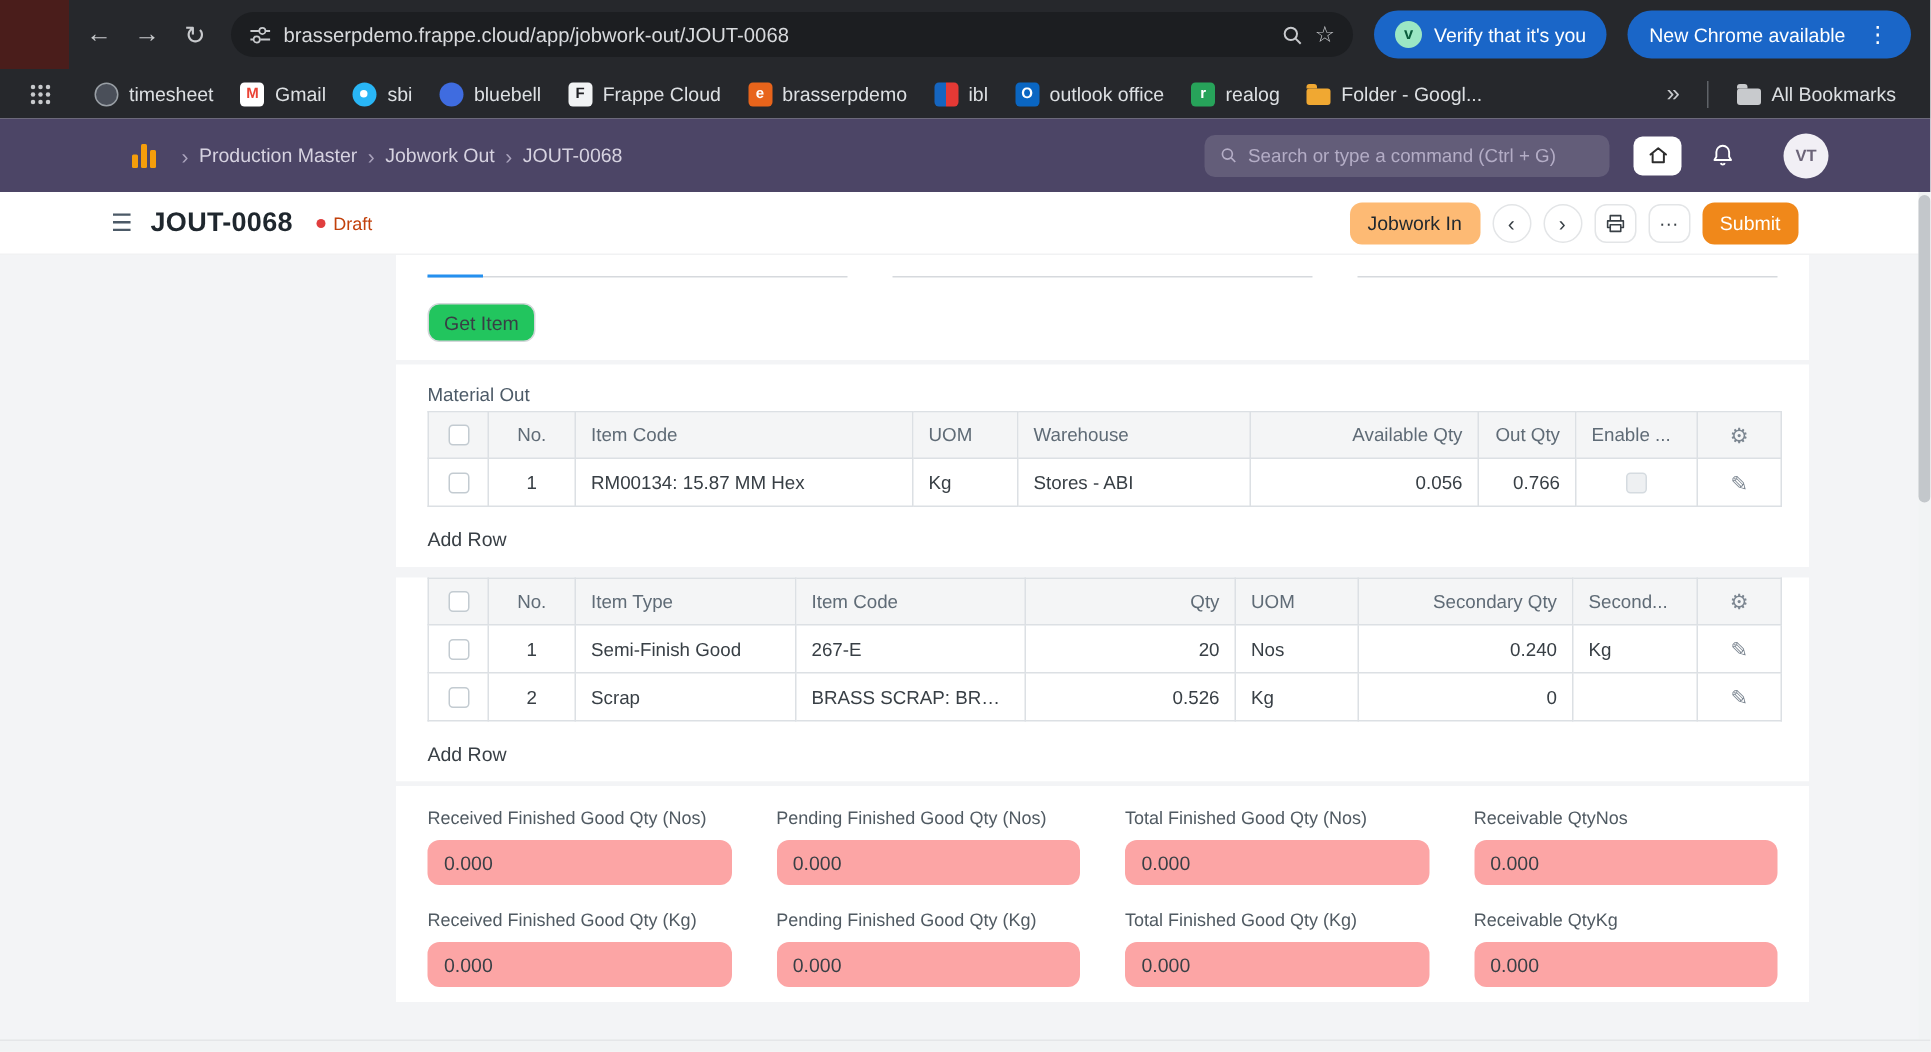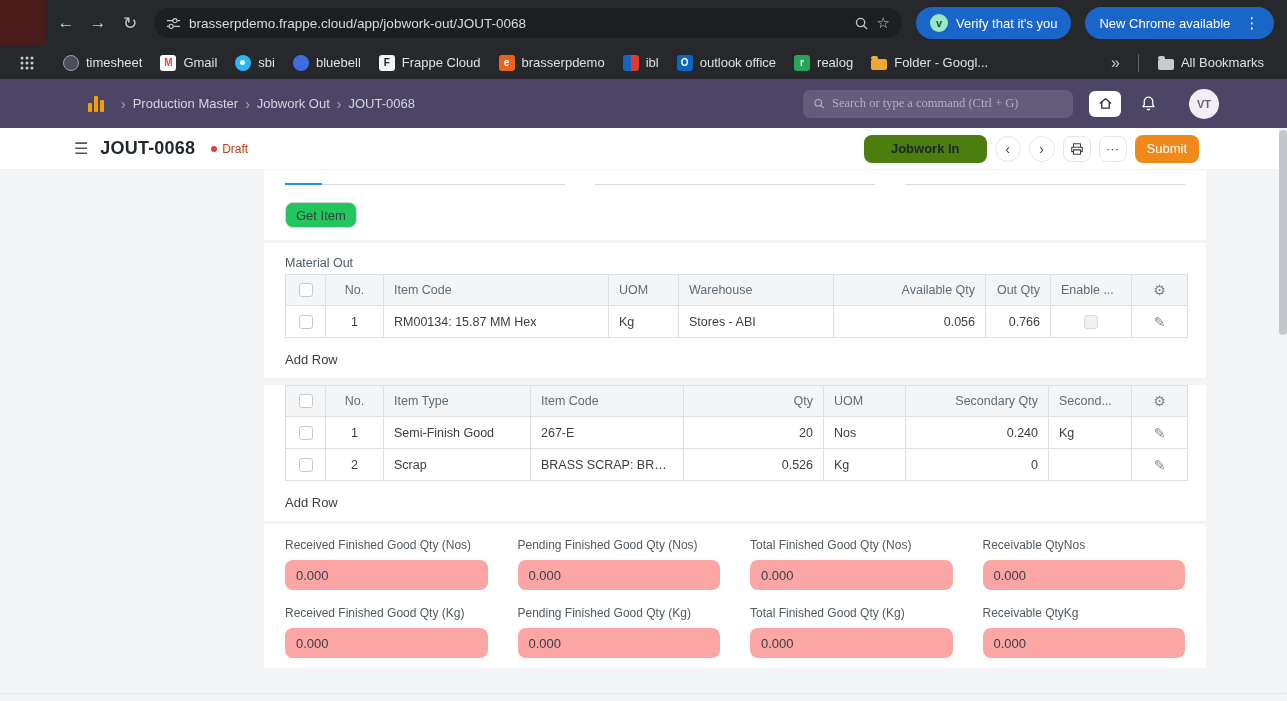--- a/index.html
+++ b/index.html
@@ -39,36 +39,36 @@
   .bm-sep{width:1px;height:18px;background:#5f6368}
 
   
   .app-navbar{position:absolute;top:79px;left:0;width:1287px;height:49px;background:#4c4566;display:flex;align-items:center;padding:0 68px 0 88px}
   .frappe-logo{display:flex;align-items:flex-end;gap:2px;height:16px;margin-right:10px;cursor:pointer}
   .frappe-logo i{display:block;width:4px;border-radius:1px;background:#f59e0b}
   .crumb-chev{color:#aaa3bd;font-size:14px;margin:0 7px}
   .crumb{color:#d6d2e0;font-size:13px;cursor:pointer;white-space:nowrap}
   .nav-right{margin-left:auto;display:flex;align-items:center;gap:16px}
   .nav-search{width:270px;height:28px;background:rgba(255,255,255,.13);border-radius:7px;display:flex;align-items:center;padding:0 10px;gap:7px}
-  .nav-search input{background:transparent;border:none;outline:none;color:#cfc9dd;font-size:12.5px;width:100%;font-family:Liberation Serif, serif}
+  .nav-search input{background:transparent;border:none;outline:none;color:#cfc9dd;font-size:12.5px;width:100%;font-family:Liberation Sans, sans-serif}
   .nav-search input::placeholder{color:#b4adc6}
   .home-btn{width:32px;height:26px;background:#fff;border-radius:6px;display:flex;align-items:center;justify-content:center;cursor:pointer}
   .bell-btn{width:22px;height:22px;display:flex;align-items:center;justify-content:center;cursor:pointer}
   .avatar{width:30px;height:30px;border-radius:50%;background:#f1eff5;color:#6b6478;font-size:11px;font-weight:bold;display:flex;align-items:center;justify-content:center;margin-left:14px;cursor:pointer}
 
   
   .page-header{position:absolute;top:128px;left:0;width:1287px;height:42px;background:#fff;display:flex;align-items:center;padding:0 88px 0 74px;border-bottom:1px solid #f1f2f3}
   .burger{color:#4c5a67;font-size:16px;margin-right:12px;cursor:pointer}
   .page-title{font-size:18px;font-weight:bold;color:#1f272e;letter-spacing:.2px}
   .status{display:flex;align-items:center;gap:5px;margin-left:16px}
   .status .dot{width:6px;height:6px;border-radius:50%;background:#e03e3e}
   .status .txt{color:#c2410c;font-size:12px}
   .hdr-actions{margin-left:auto;display:flex;align-items:center;gap:8px}
   .btn{height:28px;border-radius:8px;font-size:13px;display:flex;align-items:center;justify-content:center;cursor:pointer;white-space:nowrap}
-  .btn-yellow{background:#4d7c0f;color:#1f272e;padding:0 27px;font-weight:700}
+  .btn-yellow{background:#fdba74;color:#1f272e;padding:0 12px;font-weight:400}
   .btn-circle{width:26px;height:26px;border-radius:50%;background:#fff;border:1px solid #e3e5e7;color:#383f45;font-size:14px}
   .btn-icon{width:28px;height:26px;background:#fff;border:1px solid #e3e5e7;color:#383f45}
   .btn-orange{background:#f0881a;color:#fff;padding:0 12px;font-weight:500}
 
   
   .content{position:absolute;top:170px;left:0;width:1287px;height:531px;background:#f3f4f6;overflow:hidden}
   .form-card{position:absolute;left:264px;top:0;width:942px}
   .sec{background:#fff;padding:0 21px}
   .sec-gap{height:3px;background:#f3f4f6}
 

